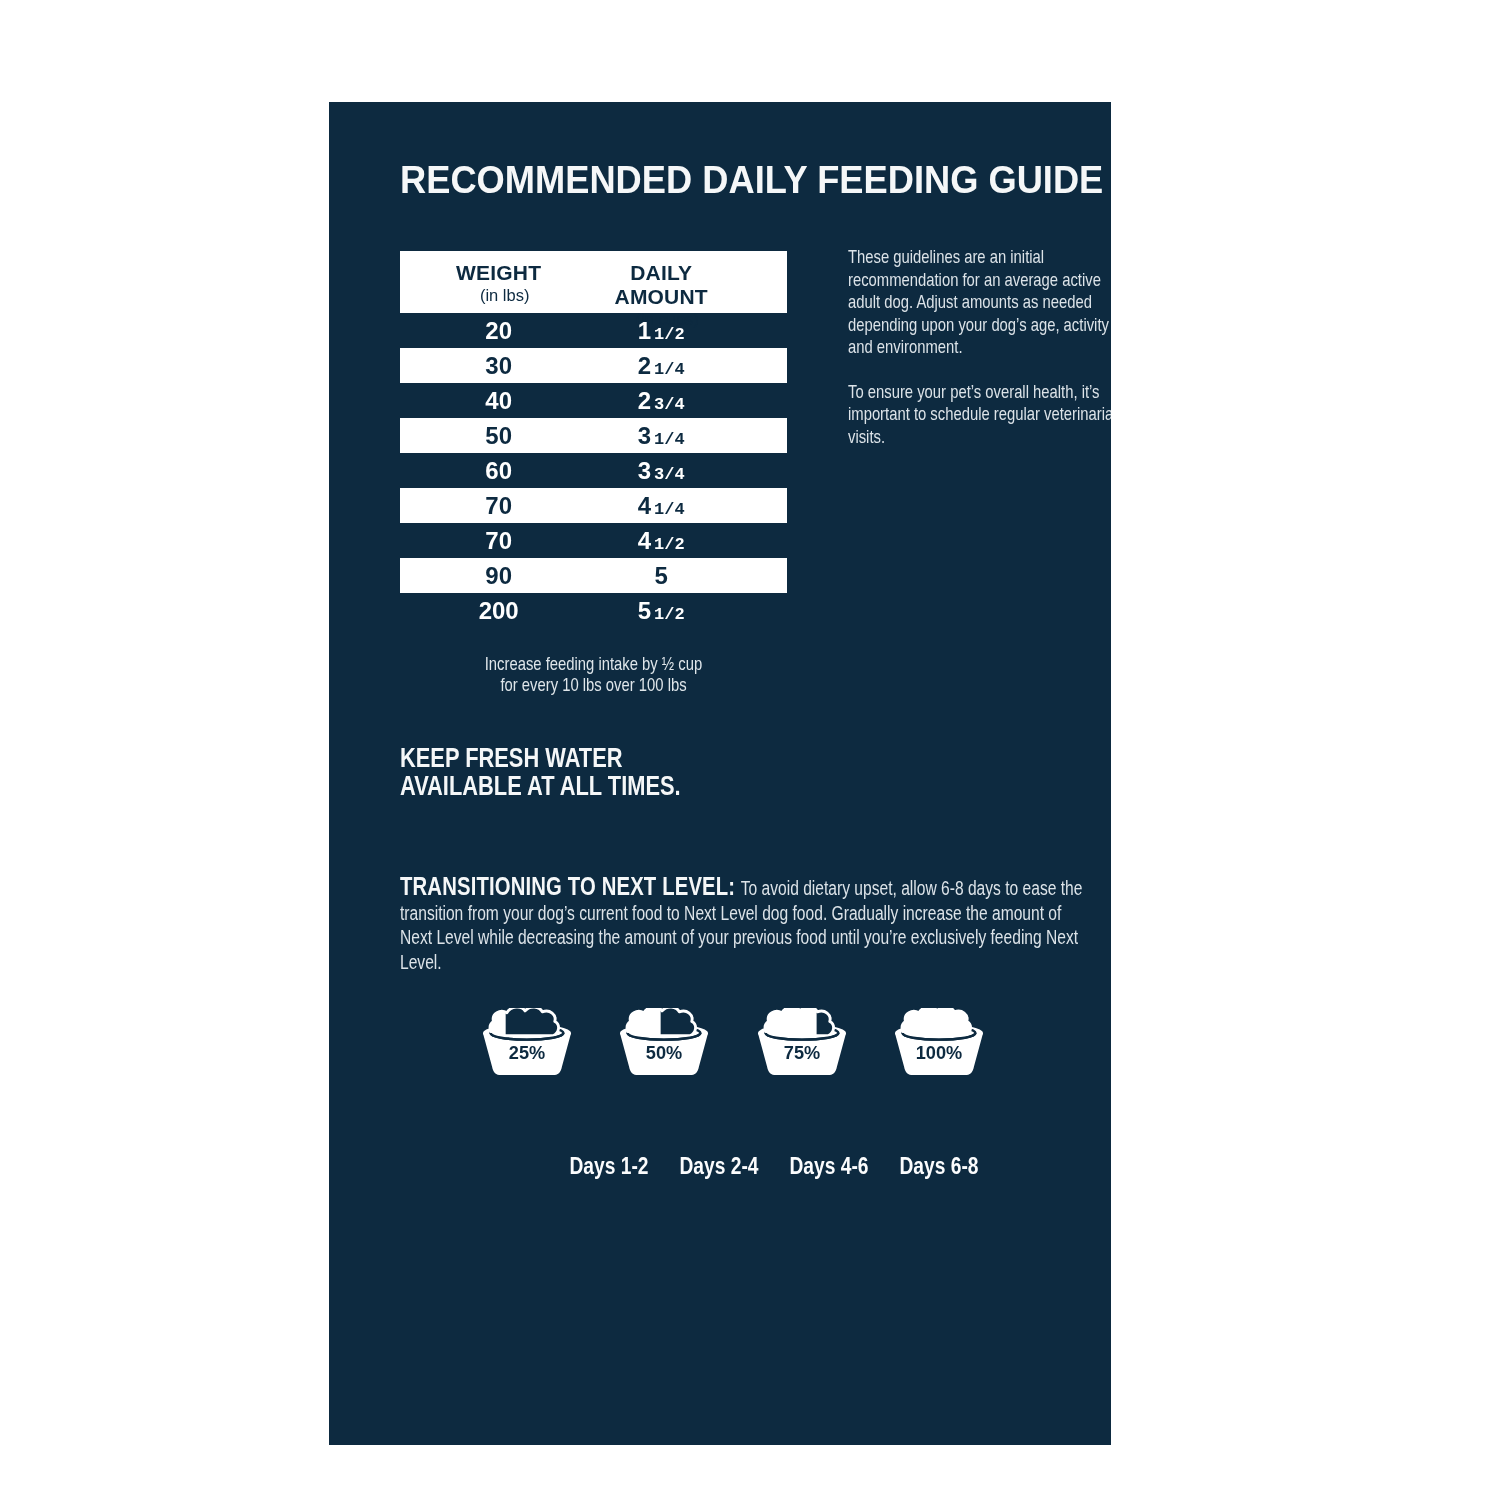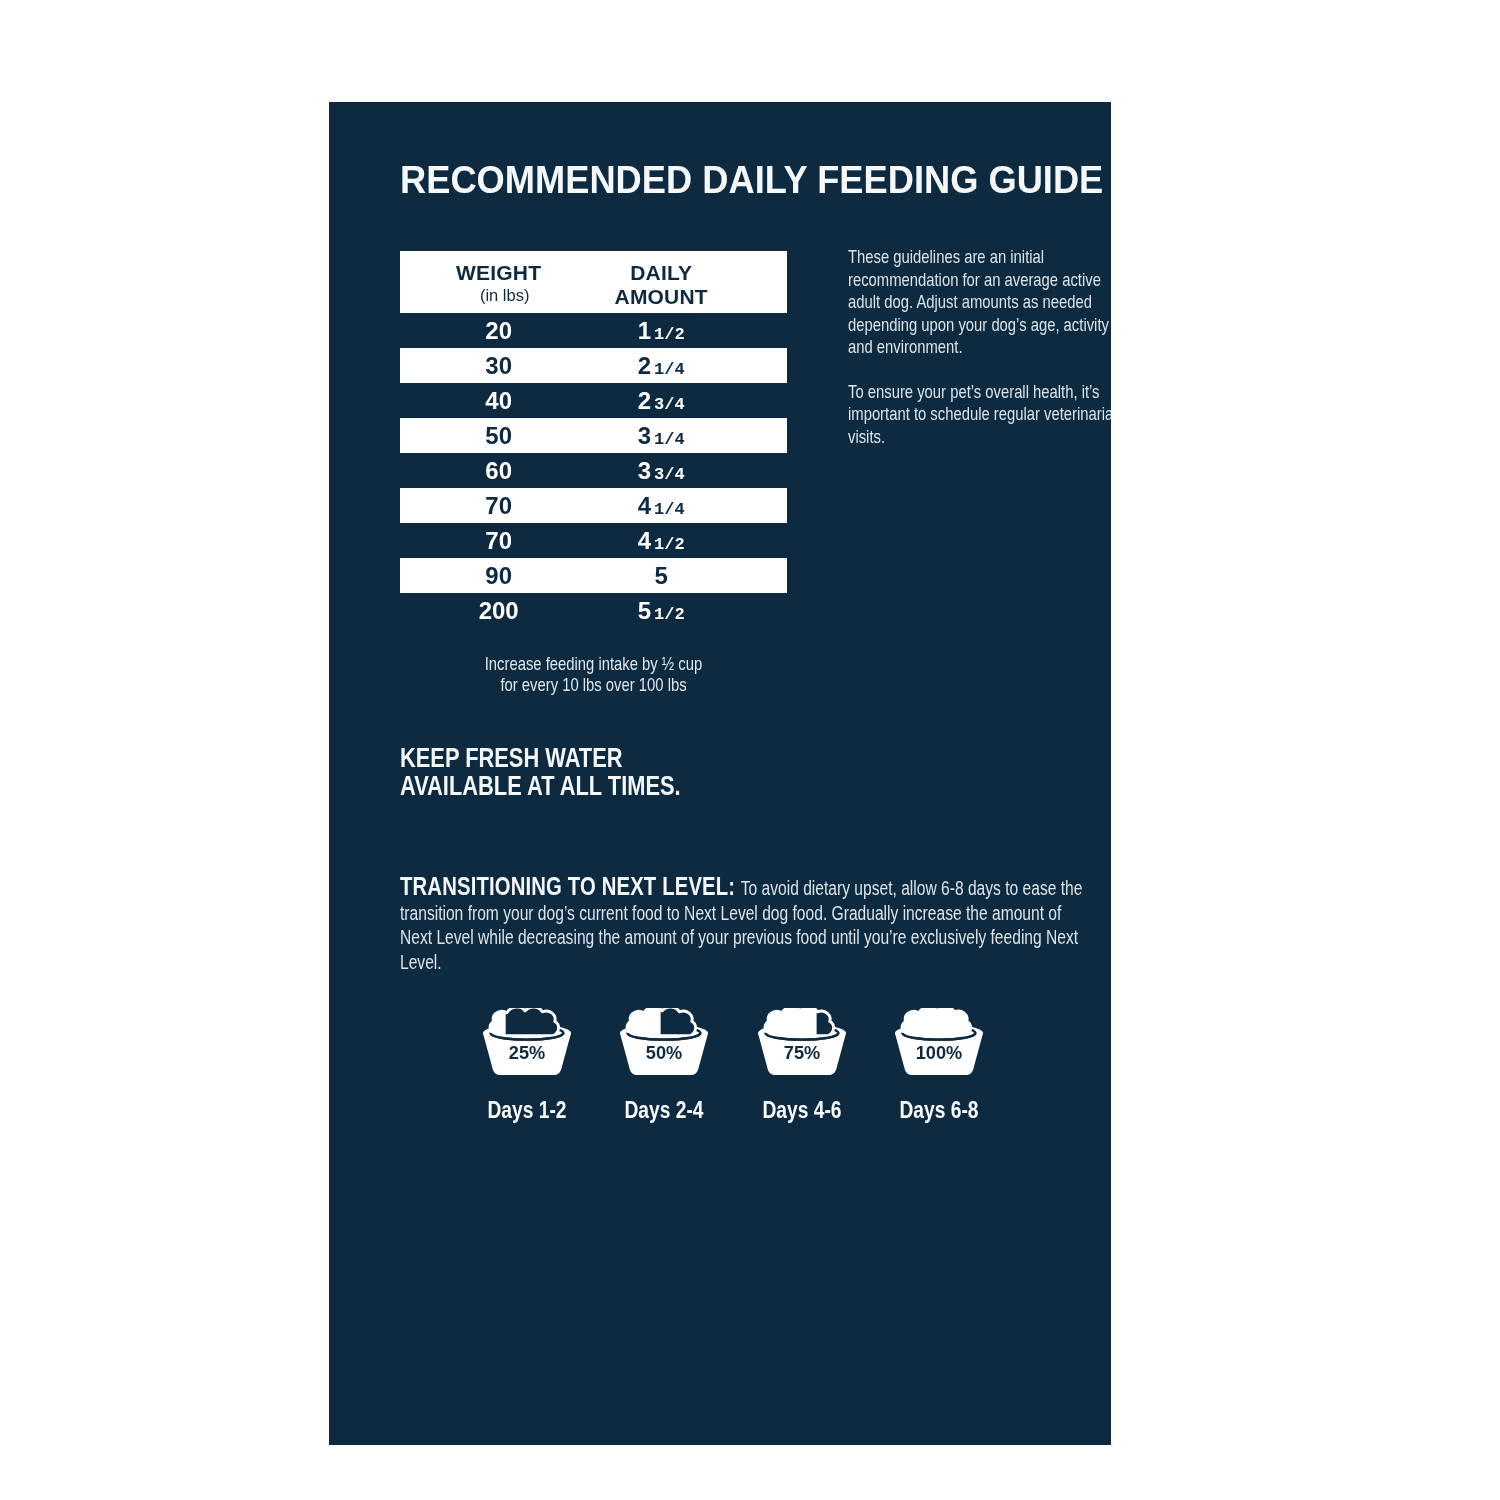--- a/index.html
+++ b/index.html
@@ -48,21 +48,21 @@
   
   .transition{
     position:absolute;left:71px;top:772px;width:884px;
     font-size:20px;line-height:24.5px;color:#dce3e8;
     transform:scaleX(0.78);transform-origin:left top;
   }
   .transition .head{font-weight:bold;font-size:26px;color:#f5f7f8;margin-right:7px;letter-spacing:0.2px;}
   
   .bowls{position:absolute;left:143px;top:906px;width:522px;display:flex;justify-content:space-between;}
   .bowl-cell{width:110px;display:flex;justify-content:center;text-align:right;}
-  .bowl-labels{position:absolute;left:143px;top:994px;width:522px;display:flex;justify-content:space-between;gap:21px;}
+  .bowl-labels{position:absolute;left:143px;top:1050px;width:522px;display:flex;justify-content:flex-end;}
   .bowl-label{
     width:110px;text-align:center;font-size:24px;font-weight:bold;color:#fbfcfd;
     transform:scaleX(0.8);white-space:nowrap;
   }
   .b-body,.b-rim{fill:#ffffff;}
   .b-open{fill:none;stroke:#0d2a40;stroke-width:2.6;}
   .b-cloud-base{fill:#0d2a40;}
   .b-cloud-fill{fill:#ffffff;}
   .b-cloud-line{fill:none;stroke:#ffffff;stroke-width:3;stroke-linejoin:round;}
   .b-front-arc{fill:none;stroke:#0d2a40;stroke-width:2.6;}

